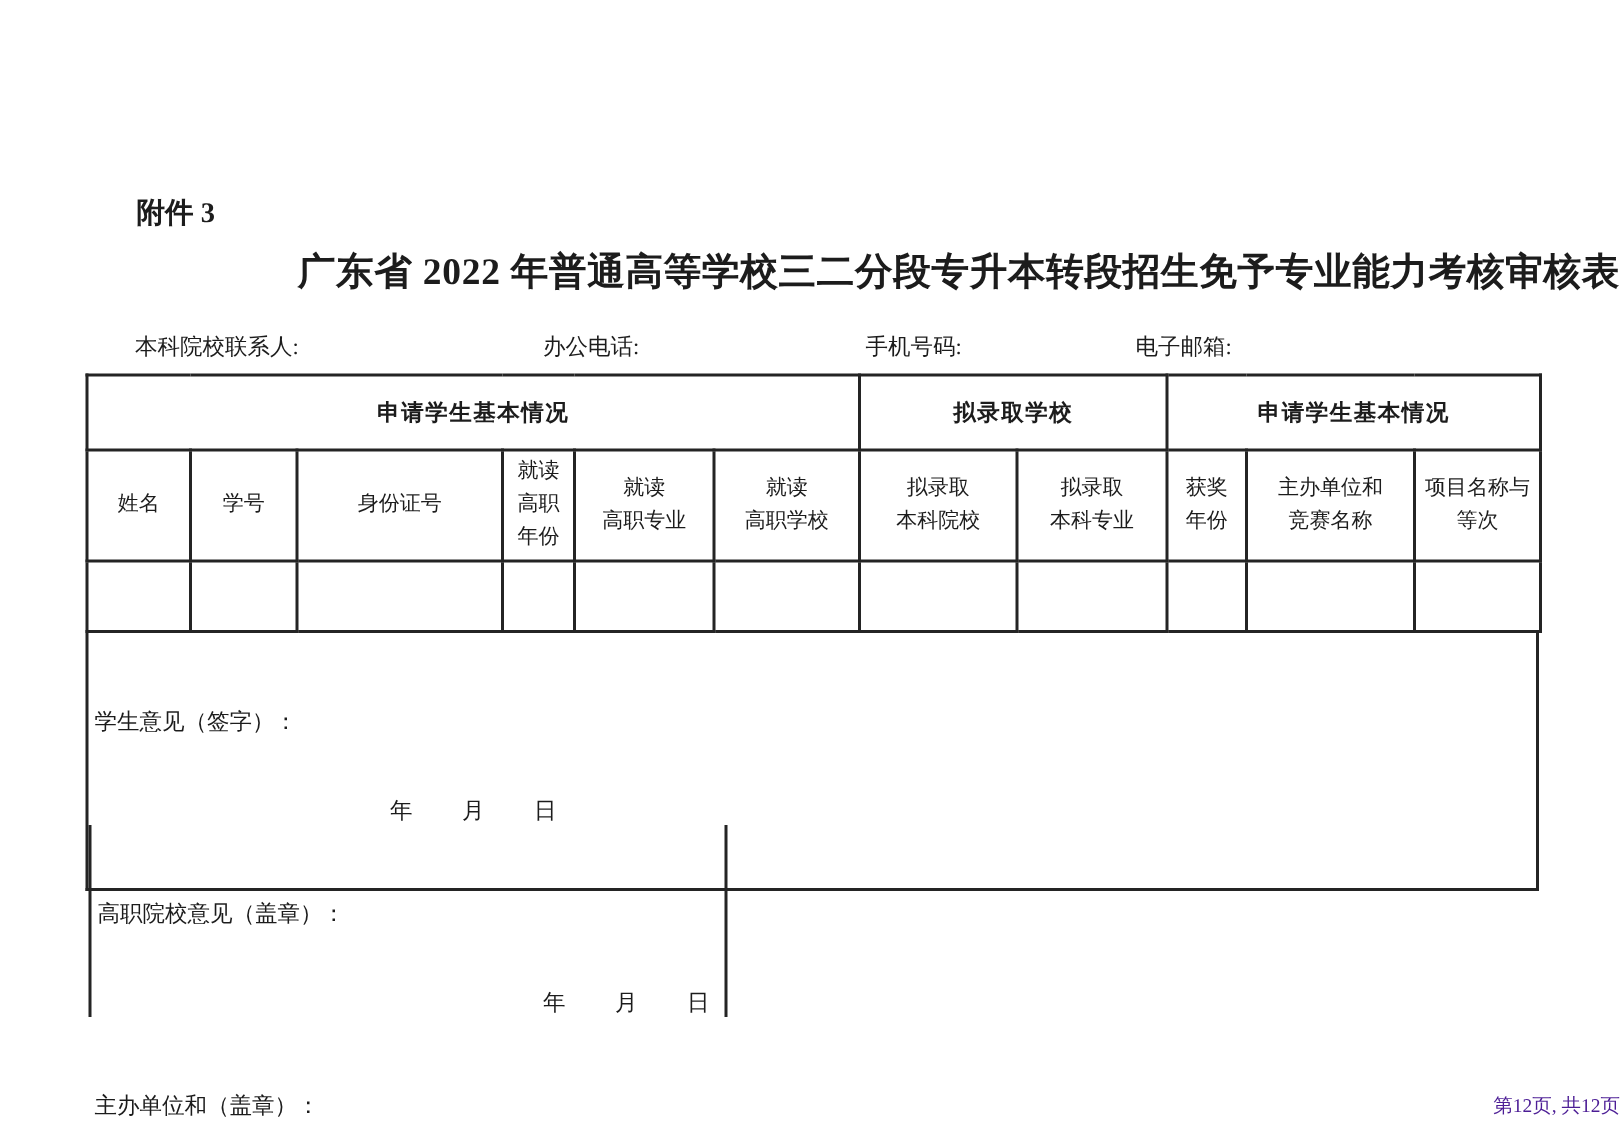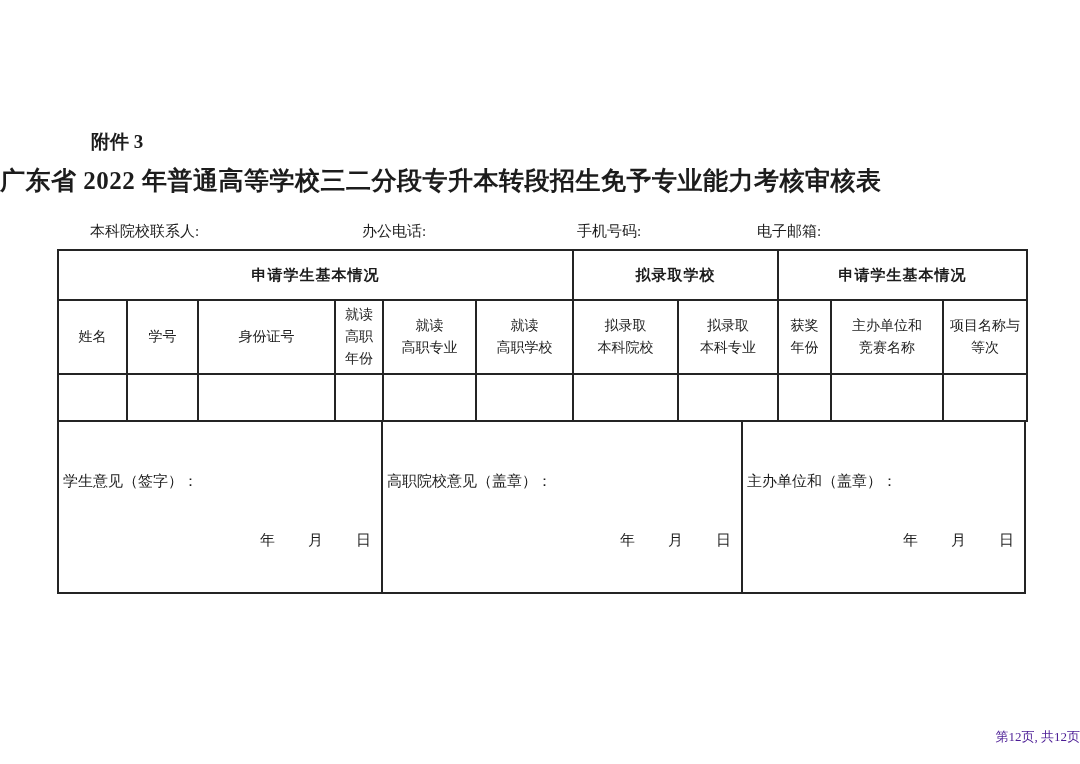--- a/index.html
+++ b/index.html
@@ -12,21 +12,21 @@
     color:#1c1c1c;
     overflow:hidden;
     margin-top:16px;
   }
   .attachment {
     position:absolute; left:91px; top:113px;
     font-size:19px; font-weight:bold;
   }
   .doc-title {
     position:absolute; left:0; top:148px; width:100%;
-    text-align:left; font-size:25px; font-weight:bold;
+    text-align:right; font-size:25px; font-weight:bold;
     letter-spacing:0.5px;
   }
   .contact-row span { position:absolute; top:206px; font-size:15px; }
   .contact-row .c1 { left:90px; }
   .contact-row .c2 { left:362px;text-align:center; }
   .contact-row .c3 { left:577px;text-align:right; }
   .contact-row .c4 { left:757px; }
 
   .form { position:absolute; left:57px; top:233px; width:969px; }
   table { border-collapse:collapse; table-layout:fixed; width:969px; }
@@ -40,25 +40,25 @@
     font-weight:bold; font-size:15px; letter-spacing:1px;
   }
   .colhead-row th {
     height:74px; font-size:14px; line-height:1.55;
     white-space:pre-line;
   }
   .empty-row td { height:47px; }
 
   .opinions {
     display:flex; width:969px; height:172px;
-    border:2px solid #242424; border-top:none;
+    border:2px solid #242424; border-top:none;flex-direction:column;
   }
   .op-cell { position:relative; height:100%; }
   .op-cell.w1 { width:322px; }
-  .op-cell.w2 { width:362px; border-left:2px solid #242424; border-right:2px solid #242424; }
+  .op-cell.w2 { width:426px; border-left:2px solid #242424; border-right:2px solid #242424; }
   .op-cell.w3 { flex:1; }
   .op-label { margin:50px 0 0 4px; font-size:15px; text-align:left; }
   .op-date {
     display:flex; justify-content:flex-end; gap:33px;
     padding-right:10px; margin-top:40px; font-size:15px;
   }
   .footer {
     position:absolute; top:712px; left:0; width:100%;
     text-align:right; font-size:13px; color:#4c1d95;
   }

